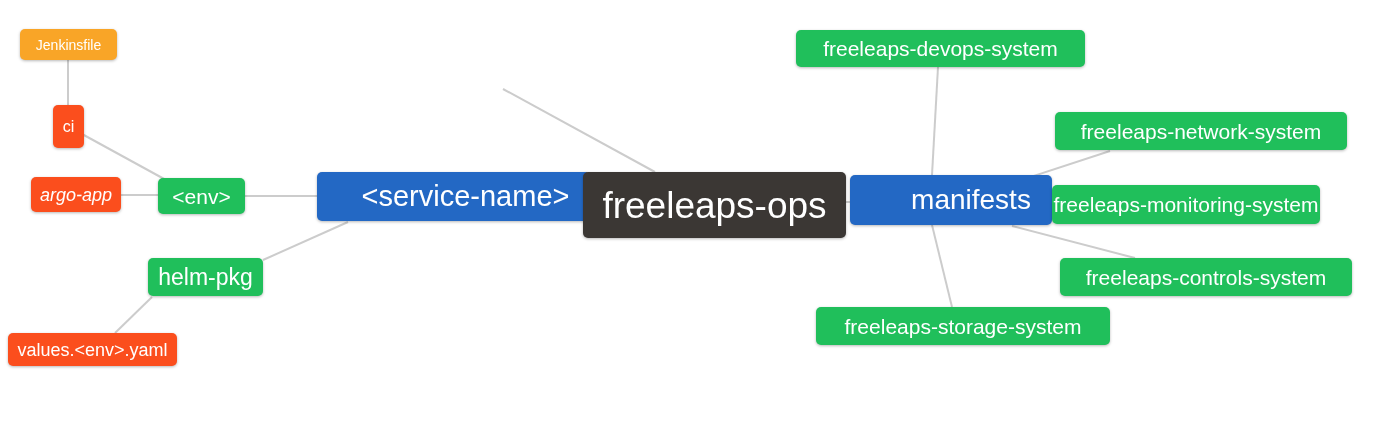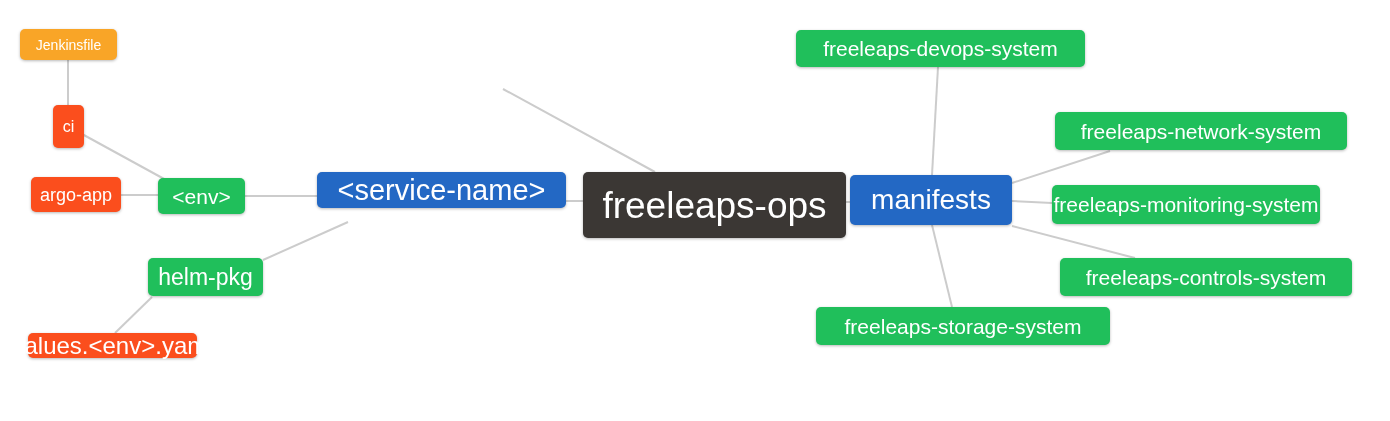--- a/index.html
+++ b/index.html
@@ -34,26 +34,26 @@
     <line class="edge" x1="845" y1="202" x2="851" y2="202" stroke="#CCCCCC"></line>
     <line class="edge" x1="932" y1="175" x2="938" y2="67" stroke="#CCCCCC"></line>
     <line class="edge" x1="1012" y1="183" x2="1110" y2="151" stroke="#CCCCCC"></line>
     <line class="edge" x1="1012" y1="201" x2="1052" y2="203" stroke="#CCCCCC"></line>
     <line class="edge" x1="1012" y1="226" x2="1135" y2="258" stroke="#CCCCCC"></line>
     <line class="edge" x1="932" y1="225" x2="952" y2="307" stroke="#CCCCCC"></line>
   </svg>
 
   <div class="node" style="left: 20px; top: 29px; width: 97px; height: 31px; font-size: 14px; background: rgb(249, 165, 39);">Jenkinsfile</div>
   <div class="node" style="left: 53px; top: 105px; width: 31px; height: 43px; font-size: 16px; background: rgb(251, 78, 29);">ci</div>
-  <div class="node" style="left: 31px; top: 177px; width: 90px; height: 35px; font-size: 18px; background: rgb(251, 78, 29);">argo-app</div>
+  <div class="node" style="left: 31px; top: 177px; width: 90px; height: 35px; font-size: 18px; background: rgb(251, 78, 29); font-style: italic;">argo-app</div>
   <div class="node" style="left: 158px; top: 178px; width: 87px; height: 36px; font-size: 21px; background: rgb(32, 191, 91);">&lt;env&gt;</div>
   <div class="node" style="left: 148px; top: 258px; width: 115px; height: 38px; font-size: 23px; background: rgb(32, 191, 91); text-align: right;">helm-pkg</div>
-  <div class="node" style="left: 8px; top: 333px; width: 169px; height: 25px; font-size: 24px; background: rgb(251, 78, 29); margin-left: 20px;">values.&lt;env&gt;.yaml</div>
-  <div class="node" style="left: 317px; top: 172px; width: 249px; height: 36px; font-size: 29px; background: rgb(35, 104, 196);">&lt;service-name&gt;</div>
+  <div class="node" style="left: 8px; top: 333px; width: 169px; height: 33px; font-size: 18px; background: rgb(251, 78, 29);">values.&lt;env&gt;.yaml</div>
+  <div class="node" style="left: 317px; top: 172px; width: 249px; height: 49px; font-size: 29px; background: rgb(35, 104, 196); padding-left: 24px;">&lt;service-name&gt;</div>
   <div class="node" style="left: 583px; top: 172px; width: 263px; height: 66px; font-size: 37px; background: rgb(59, 55, 52);">freeleaps-ops</div>
-  <div class="node" style="left: 850px; top: 175px; width: 162px; height: 50px; font-size: 28px; background: rgb(35, 104, 196);">manifests</div>
+  <div class="node" style="left: 850px; top: 175px; width: 162px; height: 50px; font-size: 28px; background: rgb(35, 104, 196); padding-left: 40px;">manifests</div>
   <div class="node" style="left: 796px; top: 30px; width: 289px; height: 37px; font-size: 21px; background: rgb(32, 191, 91);">freeleaps-devops-system</div>
   <div class="node" style="left: 1055px; top: 112px; width: 292px; height: 38px; font-size: 21px; background: rgb(32, 191, 91);">freeleaps-network-system</div>
   <div class="node" style="left: 1052px; top: 185px; width: 268px; height: 39px; font-size: 21px; background: rgb(32, 191, 91);">freeleaps-monitoring-system</div>
   <div class="node" style="left: 1060px; top: 258px; width: 292px; height: 38px; font-size: 21px; background: rgb(32, 191, 91);">freeleaps-controls-system</div>
   <div class="node" style="left: 816px; top: 307px; width: 294px; height: 38px; font-size: 21px; background: rgb(32, 191, 91);">freeleaps-storage-system</div>
 
 </div>
 
 </body></html>

